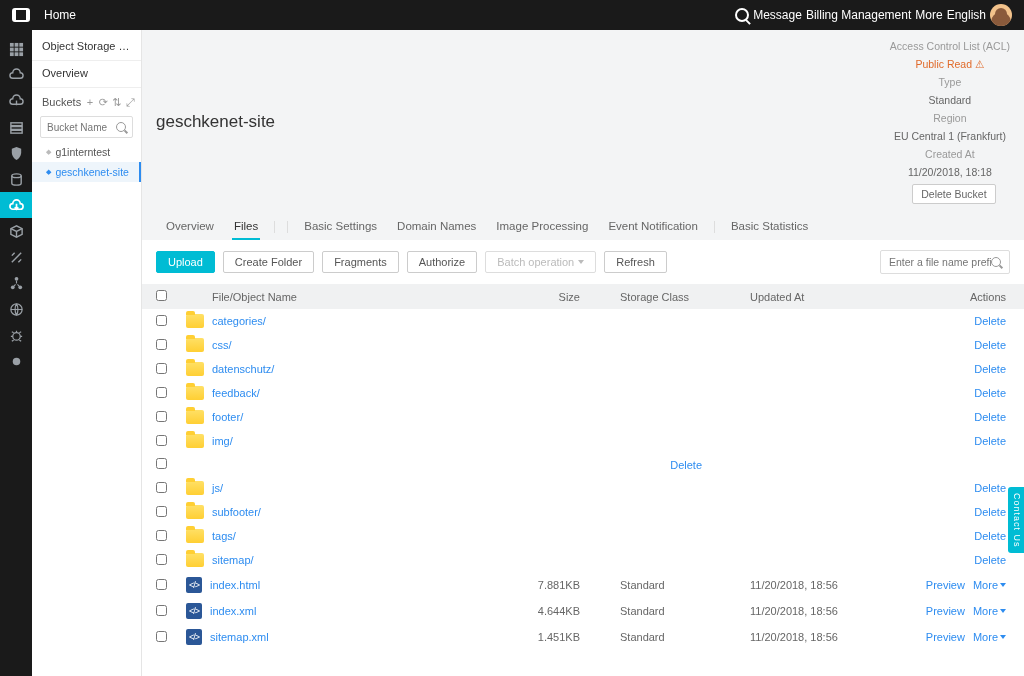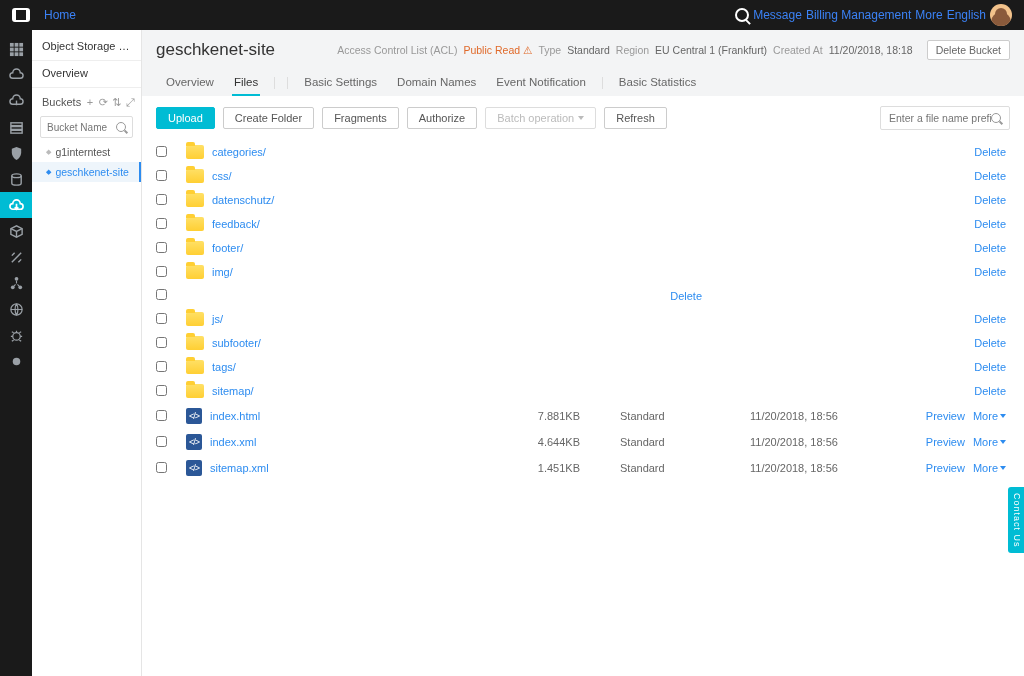--- a/index.html
+++ b/index.html
@@ -1,17 +1,17 @@
 <!DOCTYPE html>
 <html><head>
 <meta charset="utf-8">
 <style>
 * { margin:0; padding:0; box-sizing:border-box; font-family:-apple-system,BlinkMacSystemFont,"Segoe UI",Arial,sans-serif; }
 body { font-size:12px; color:#333; background:#fff; overflow:hidden; }
-.topbar { height:30px; background:#1a1a1a; display:flex; align-items:center; color:#3b82f6; padding:0 12px; }
+.topbar { height:30px; background:#1a1a1a; display:flex; align-items:center; color:#ffffff; padding:0 12px; }
 .topbar .logo { width:18px; height:14px; border:2px solid #fff; border-left-width:4px; border-right-width:4px; border-radius:3px; margin-right:14px; }
 .topbar .home { font-size:12px; flex:0 0 auto; }
 .topbar .spacer { flex:1; }
 .topbar .right { display:flex; align-items:center; gap:4px; }
 .topbar .right span { cursor:pointer; font-size:12px; }
 .topbar .avatar { width:22px; height:22px; border-radius:50%; background:#f2c28b; display:flex; align-items:center; justify-content:center; overflow:hidden; }
 .topbar .avatar::after { content:""; width:12px; height:12px; border-radius:50%; background:#8a5a3b; margin-top:-3px; box-shadow:0 8px 0 4px #8a5a3b; }
 .search-icon { width:14px; height:14px; border:2px solid #fff; border-radius:50%; position:relative; }
 .search-icon::after { content:""; position:absolute; width:2px; height:6px; background:#fff; bottom:-5px; right:-2px; transform:rotate(-45deg); }
 
@@ -34,21 +34,21 @@
 .sidebar ul { list-style:none; }
 .sidebar li { font-size:10.5px; padding:4px 8px 4px 14px; display:flex; align-items:center; gap:4px; cursor:pointer; color:#555;}
 .sidebar li::before { content:"◆"; font-size:7px; color:#bbb; }
 .sidebar li.active { background:#eef5fb; color:#2d8cf0; border-right:2px solid #2d8cf0; }
 .sidebar li.active::before { color:#2d8cf0; }
 
 .main { flex:1; display:flex; flex-direction:column; min-width:0; }
 .hdr { background:#f3f4f5; padding:10px 14px 0; }
 .hdr-row1 { display:flex; align-items:center; }
 .hdr-row1 h1 { font-size:17px; font-weight:500; color:#333; flex-shrink:0; }
-.hdr-row1 .meta { margin-left:auto; font-size:10.5px; color:#999; display:flex; align-items:center; gap:6px; }
+.hdr-row1 .meta { margin-left:auto; font-size:10.5px; color:#999; display:flex; align-items:center; gap:6px;flex-direction:column; }
 .hdr-row1 .meta .val { color:#666; }
 .hdr-row1 .meta .warn { color:#e06a2a; }
 .hdr-row1 .meta .del { border:1px solid #ccc; background:#fff; color:#666; padding:3px 8px; border-radius:2px; margin-left:8px; cursor:pointer; font-size:10.5px; }
 .tabs { display:flex; gap:0; margin-top:10px; font-size:11.5px; }
 .tabs .tab { padding:6px 10px 8px; color:#666; cursor:pointer; position:relative; }
 .tabs .tab.active { color:#333; }
 .tabs .tab.active::after { content:""; position:absolute; left:8px; right:8px; bottom:0; height:2px; background:#00bcd4; }
 .tabs .sep { width:1px; height:12px; background:#ddd; align-self:center; margin:0 6px; }
 
 .toolbar { display:flex; align-items:center; padding:10px 14px; gap:8px; }
@@ -226,20 +226,21 @@
           <button class="del">Delete Bucket</button>
         </div>
       </div>
       <div class="tabs">
           <div class="tab">Overview</div>
           <div class="tab active">Files</div>
           <span class="sep"></span>
           <span class="sep"></span>
           <div class="tab">Basic Settings</div>
           <div class="tab">Domain Names</div>
+          <div class="tab">Image Processing</div>
           <div class="tab">Event Notification</div>
           <span class="sep"></span>
           <div class="tab">Basic Statistics</div>
         </div>
     </div>
 
     <div class="toolbar">
       <button class="btn primary">Upload</button>
       <button class="btn">Create Folder</button>
       <button class="btn">Fragments</button>
@@ -249,20 +250,28 @@
           <span class="chev" style="border-top-color:#bbb"></span>
         </button>
       <button class="btn">Refresh</button>
       <div class="spacer"></div>
       <div class="filter">
         <input placeholder="Enter a file name prefix" style="">
         <span class="si"></span>
       </div>
     </div>
 
+    <div class="table-hd">
+      <div class="cb"><input type="checkbox" style=""></div>
+      <div class="col-name">File/Object Name</div>
+      <div class="col-size">Size</div>
+      <div class="col-sc">Storage Class</div>
+      <div class="col-up">Updated At</div>
+      <div class="col-act">Actions</div>
+    </div>
 
     <div class="rows">
         <div class="row">
           <div class="cb"><input type="checkbox" style=""></div>
           <div class="name-cell">
             <span class="folder-ico"></span>
             <a>categories/</a>
           </div>
           <div class="col-size"></div>
           <div class="col-sc"></div>

